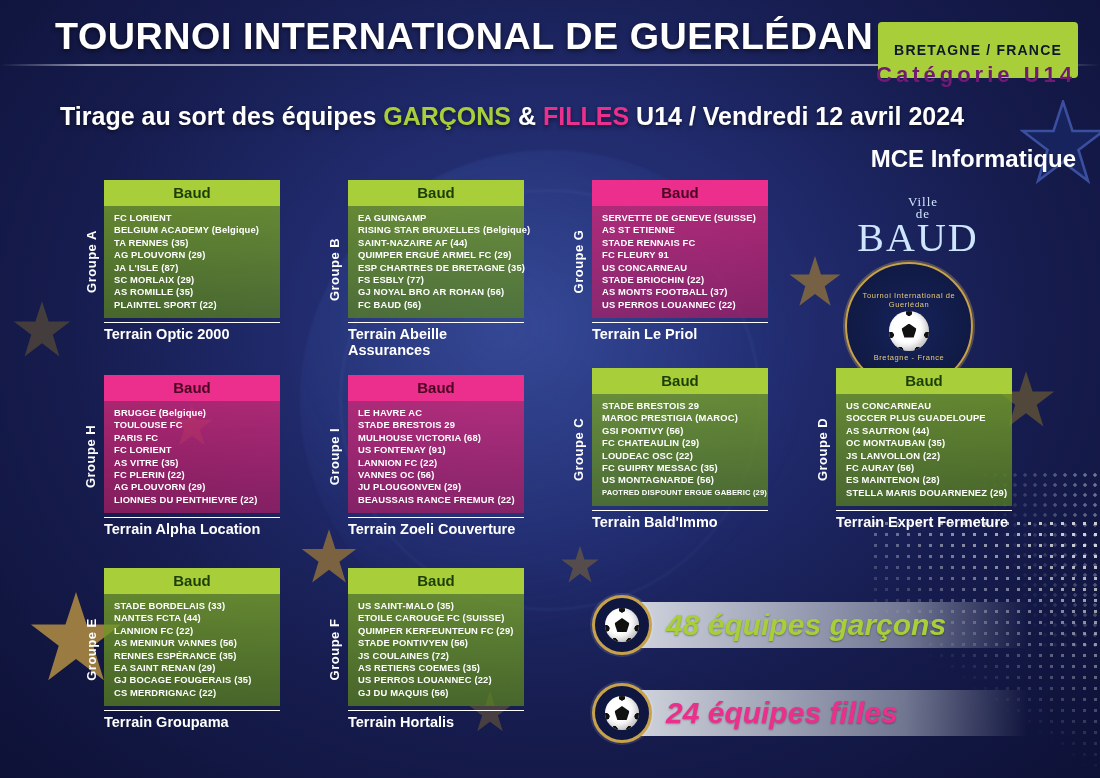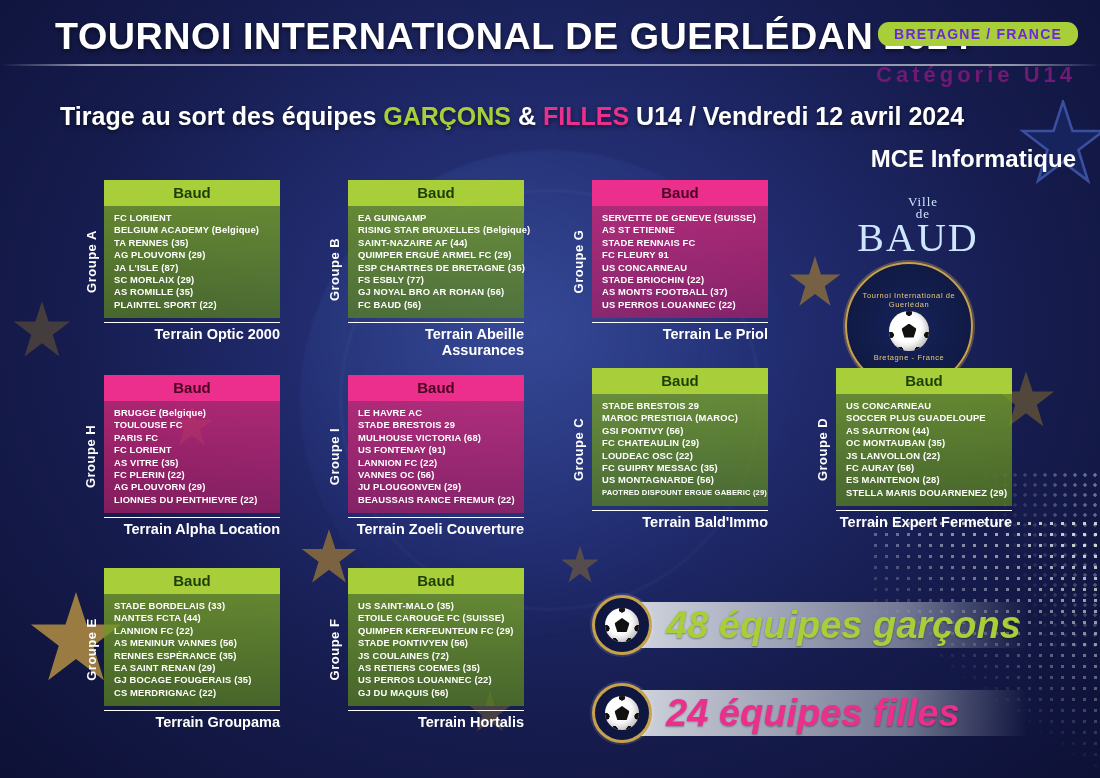--- a/index.html
+++ b/index.html
@@ -42,22 +42,22 @@
   .top-rule{position:absolute;left:0;top:64px;width:1100px;height:2px;
     background:linear-gradient(90deg,rgba(255,255,255,0) 0%,rgba(255,255,255,.55) 8%,rgba(255,255,255,.55) 92%,rgba(255,255,255,0) 100%);}
   .title{
     position:absolute;left:55px;top:16px;font-size:37px;font-weight:bold;
     letter-spacing:.5px;font-stretch:condensed;text-transform:uppercase;
     font-family:"Liberation Sans Narrow","Liberation Sans",sans-serif;
     transform:scaleX(1.02);transform-origin:left center;
     text-shadow:0 2px 5px rgba(0,0,0,.55);
   }
   .badge-region{
-    position:absolute;right:22px;top:22px;background:#a8cf3a;color:#6d28d9;
-    font-weight:bold;font-size:14px;letter-spacing:1.2px;padding:4px 16px;border-radius:11px;
+    position:absolute;right:22px;top:22px;background:#a8cf3a;color:#0f172a;
+    font-weight:bold;font-size:14px;letter-spacing:1.2px;padding:20px 16px;border-radius:4px;
   }
   .categorie{
     position:absolute;right:24px;top:62px;font-size:22px;letter-spacing:4px;
     font-weight:bold;color:#701a75;
   }
   .subtitle{
     position:absolute;left:60px;top:102px;font-size:25px;font-weight:bold;
     text-shadow:0 2px 4px rgba(0,0,0,.5);
   }
   .subtitle .g{color:#a8cf3a;}
@@ -105,42 +105,42 @@
   .group .panel{margin-left:26px;}
   .group .head{
     text-align:center;font-weight:bold;font-size:15px;color:#fff;padding:4px 0 5px;
   }
   .group .teams{padding:6px 8px 7px 10px;}
   .group .teams div{
     font-size:9.4px;font-weight:bold;letter-spacing:.15px;line-height:12.4px;
     color:#fff;white-space:nowrap;
   }
   .group .terrain{
-    margin-left:26px;border-top:1.6px solid #fff;text-align:right;
+    margin-left:26px;border-top:1.6px solid #fff;text-align:left;
     font-size:14.5px;font-weight:bold;padding-top:3px;margin-top:4px;
   }
   
   .c-green .head{background:#a8cf3a;color:#1d3d06;}
   .c-green .teams{background:linear-gradient(180deg,rgba(118,160,40,.80),rgba(90,130,30,.72));}
   .c-pink .head{background:#ec2f8c;color:#4a0422;}
   .c-pink .teams{background:linear-gradient(180deg,rgba(206,40,120,.80),rgba(170,30,100,.72));}
   
   .counter{position:absolute;height:46px;display:flex;align-items:center;}
   .counter .bar{
     position:absolute;left:24px;top:0;height:46px;width:412px;border-radius:3px;
   }
   .counter.boys .bar{background:linear-gradient(90deg,rgba(225,228,233,.95),rgba(190,196,206,.55) 70%,rgba(190,196,206,0));}
   .counter.girls .bar{background:linear-gradient(90deg,rgba(225,228,233,.95),rgba(190,196,206,.55) 70%,rgba(190,196,206,0));}
   .counter .cball{
     position:relative;z-index:2;width:54px;height:54px;border-radius:50%;
     border:3px solid #c8a24a;background:#0f1740;display:flex;align-items:center;justify-content:center;
     box-shadow:0 0 0 2px rgba(255,255,255,.12);
   }
   .counter .cball .ball{width:34px;height:34px;margin:0;}
-  .counter .ctext{position:relative;z-index:2;margin-left:14px;font-size:38px;font-weight:bold;font-style:italic;text-align:center;}
+  .counter .ctext{position:relative;z-index:2;margin-left:14px;font-size:30px;font-weight:bold;font-style:italic;text-align:center;}
   .counter.boys .ctext{color:#a8cf3a;text-shadow:0 1px 2px rgba(0,0,0,.35);}
   .counter.girls .ctext{color:#ec2f8c;text-shadow:0 1px 2px rgba(0,0,0,.35);}
 </style>
 </head>
 <body>
 
 <div class="bg-globe"></div>
 <div class="halftone"></div>
 <div class="halftone2"></div>
 

